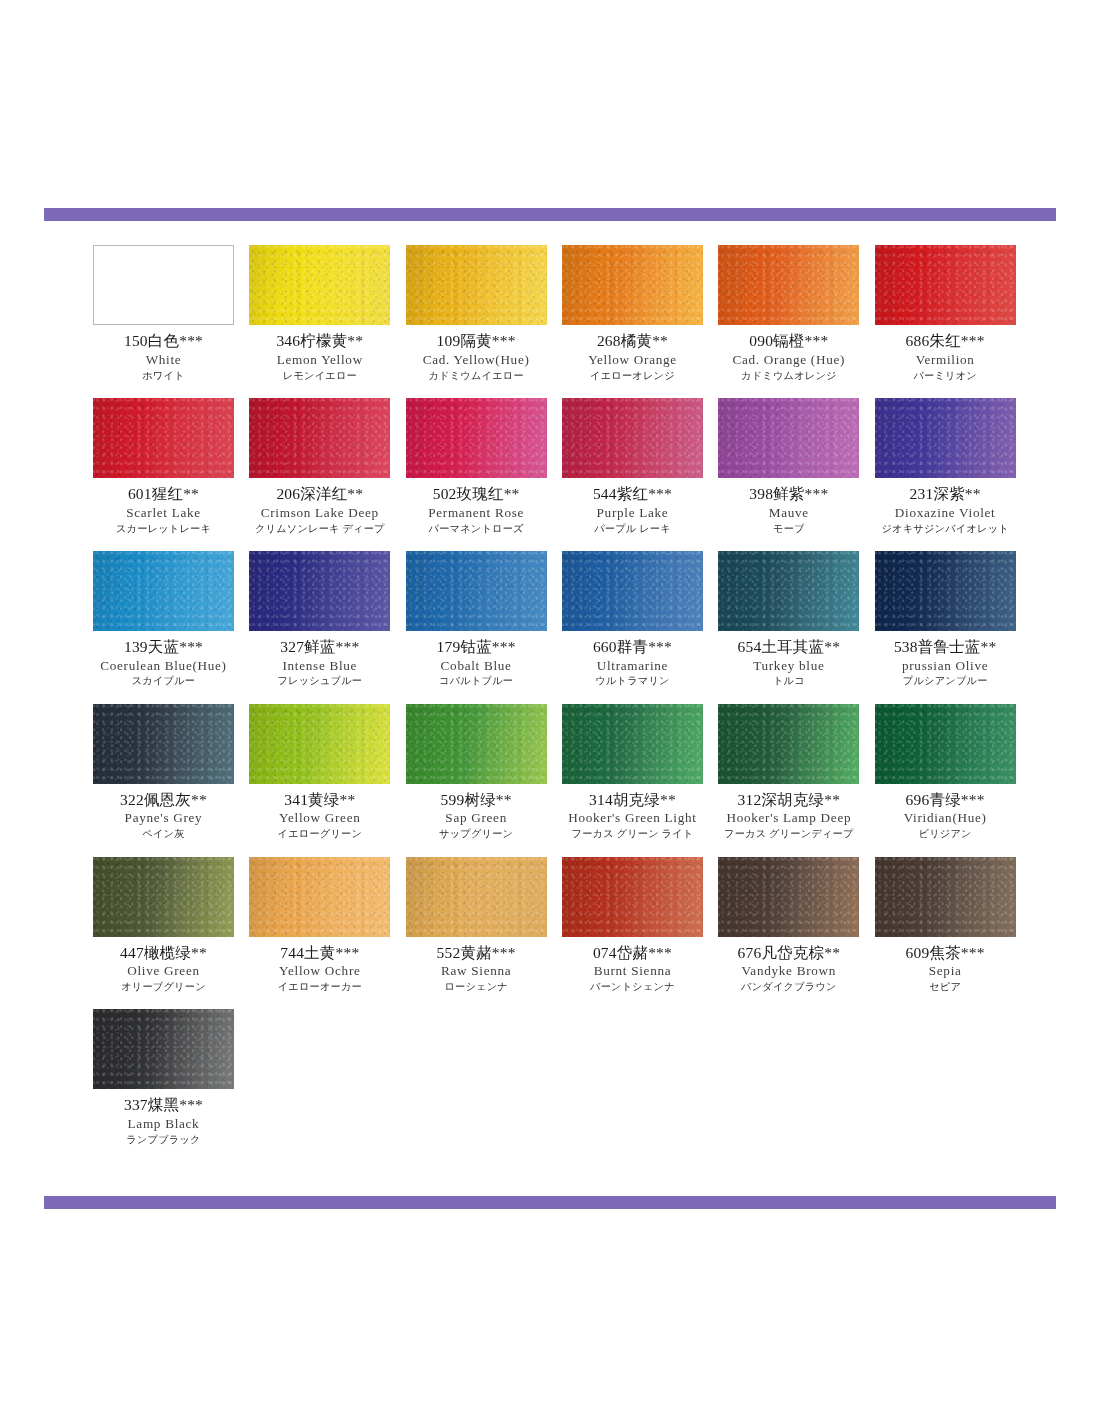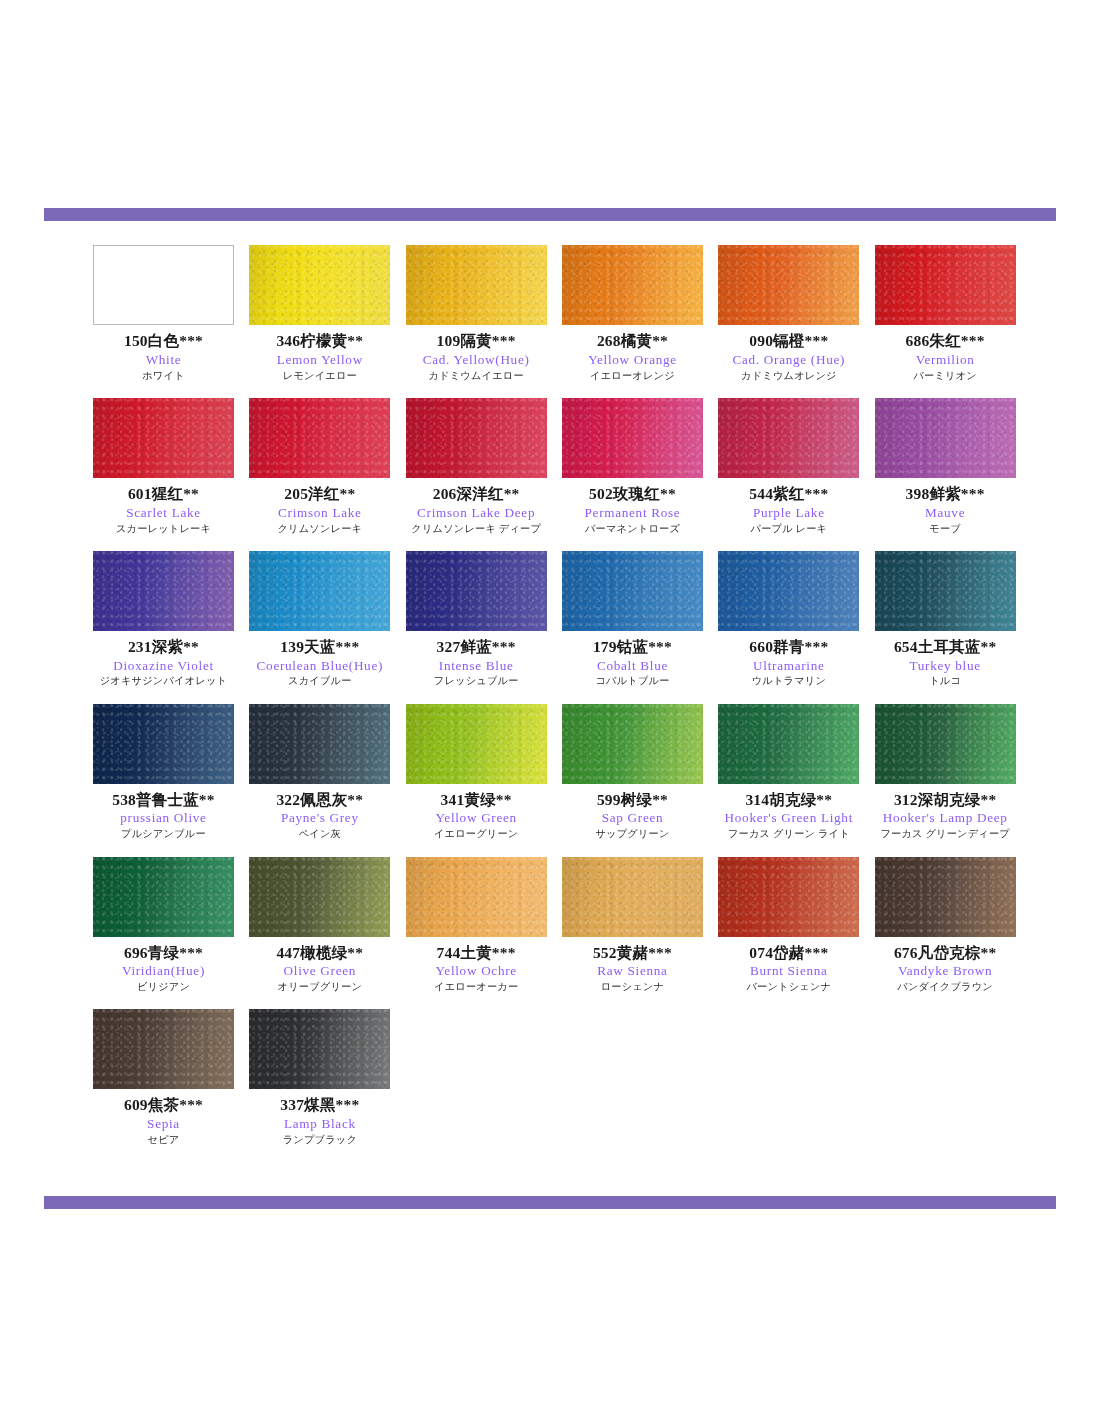--- a/index.html
+++ b/index.html
@@ -59,26 +59,25 @@
   }
   .swatch.white-swatch{border:1px solid #b8b8b8;width:139px;height:78px;}
 
   .cn{
     margin-top:7px;
     font-size:15.5px;
     color:#1b1b1b;
     letter-spacing:.2px;
     white-space:nowrap;
     line-height:1.15;
-    font-weight:bold;
   }
   .en{
     margin-top:2px;
     font-size:13.2px;
-    color:#8b5cf6;
+    color:#404040;
     letter-spacing:.7px;
     white-space:nowrap;
     line-height:1.2;
   }
   .jp{
     margin-top:2px;
     font-size:10.2px;
     color:#2a2a2a;
     letter-spacing:.2px;
     white-space:nowrap;
@@ -156,30 +155,20 @@
           <div class="base" style="background: linear-gradient(100deg, rgb(212, 25, 42) 0%, rgb(212, 25, 42) 45%, rgb(211, 29, 49) 100%);"></div>
           <div class="grain"></div>
           <div class="sheen"></div>
         </div>
         <div class="cn">601猩红**</div>
         <div class="en">Scarlet Lake</div>
         <div class="jp">スカーレットレーキ</div>
       </div>
       <div class="cell">
         <div class="swatch">
-          <div class="base" style="background: linear-gradient(100deg, rgb(212, 22, 48) 0%, rgb(212, 22, 48) 45%, rgb(216, 26, 54) 100%);"></div>
-          <div class="grain"></div>
-          <div class="sheen"></div>
-        </div>
-        <div class="cn">205洋红**</div>
-        <div class="en">Crimson Lake</div>
-        <div class="jp">クリムソンレーキ</div>
-      </div>
-      <div class="cell">
-        <div class="swatch">
           <div class="base" style="background: linear-gradient(100deg, rgb(197, 21, 48) 0%, rgb(197, 21, 48) 45%, rgb(216, 32, 63) 100%);"></div>
           <div class="grain"></div>
           <div class="sheen"></div>
         </div>
         <div class="cn">206深洋红**</div>
         <div class="en">Crimson Lake Deep</div>
         <div class="jp">クリムソンレーキ ディープ</div>
       </div>
       <div class="cell">
         <div class="swatch">

